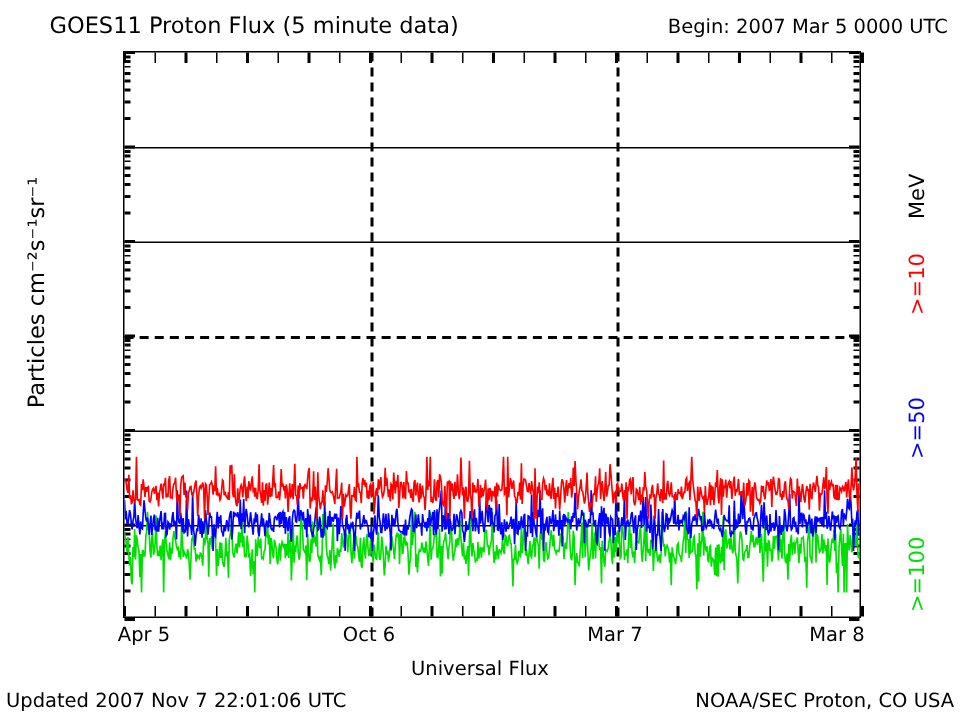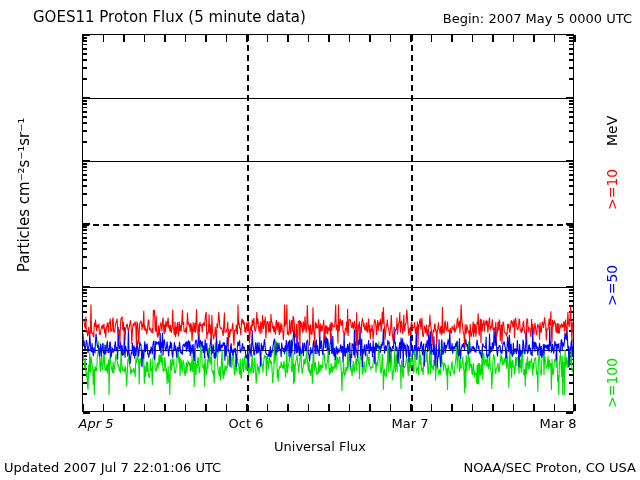--- a/index.html
+++ b/index.html
@@ -48,26 +48,26 @@
   #lab-10 {left:604px;top:210px;color:#ff0000;}
   #lab-50 {left:604px;top:306px;color:#0000ff;}
   #lab-100{left:604px;top:408px;color:#00dd00;}
 
   #series{position:absolute;left:0;top:0;width:100%;height:100%;}
 </style>
 </head>
 <body>
 
 <div class="txt" id="title">GOES11 Proton Flux (5 minute data)</div>
-<div class="txt" id="begin">Begin: 2007 May 5 0000 UTC</div>
+<div class="txt" id="begin">Begin: 2007 Mar 5 0000 UTC</div>
 
 <div id="ylabel">Particles cm⁻²s⁻¹sr⁻¹</div>
 <div id="xlabel">Universal Flux</div>
 
-<div class="txt" id="footleft">Updated 2007 Jul  7 22:01:06 UTC</div>
+<div class="txt" id="footleft">Updated 2007 Nov  7 22:01:06 UTC</div>
 <div class="txt" id="footright">NOAA/SEC Proton, CO USA</div>
 
 <div id="plot">
   <div id="gridlayer">
       <div class="hgrid" style="top: 63px;"></div>
       <div class="hgrid" style="top: 126px;"></div>
       <div class="hgrid" style="top: 252px;"></div>
       <div class="hgrid" style="top: 315px;"></div>
       <div class="hgrid dash" style="top: 189px;"></div>
       <div class="vgrid" style="left: 164px;"></div>
@@ -237,21 +237,21 @@
     </div>
   <svg id="series" viewBox="0 0 492 378" preserveAspectRatio="none">
     <polyline id="s100" fill="none" stroke="#00e000" stroke-width="1.1" points="0.0,321.1 0.6,326.2 1.1,328.3 1.7,335.1 2.3,324.8 2.9,336.7 3.4,343.7 4.0,338.0 4.6,353.9 5.1,356.5 5.7,331.5 6.3,338.4 6.8,319.3 7.4,339.7 8.0,323.5 8.6,327.6 9.1,331.7 9.7,334.2 10.3,351.6 10.8,336.1 11.4,361.9 12.0,333.8 12.5,333.9 13.1,337.5 13.7,337.3 14.3,323.8 14.8,321.5 15.4,307.8 16.0,319.7 16.5,321.1 17.1,334.1 17.7,338.6 18.2,325.5 18.8,322.1 19.4,336.6 20.0,334.2 20.5,328.8 21.1,310.3 21.7,331.8 22.2,337.5 22.8,335.4 23.4,337.7 23.9,330.5 24.5,340.3 25.1,331.4 25.7,326.3 26.2,361.9 26.8,328.5 27.4,320.8 27.9,328.9 28.5,334.6 29.1,336.8 29.6,339.6 30.2,328.2 30.8,340.4 31.4,332.0 31.9,335.9 32.5,325.4 33.1,320.7 33.6,324.5 34.2,327.2 34.8,330.9 35.3,332.8 35.9,331.9 36.5,338.3 37.1,334.0 37.6,339.7 38.2,317.8 38.8,327.8 39.3,338.1 39.9,334.6 40.5,336.0 41.0,337.2 41.6,339.2 42.2,332.9 42.8,335.5 43.3,342.5 43.9,353.4 44.5,338.9 45.0,326.5 45.6,324.7 46.2,327.5 46.7,332.7 47.3,332.7 47.9,341.3 48.5,336.1 49.0,338.6 49.6,337.6 50.2,338.9 50.7,335.5 51.3,335.9 51.9,339.2 52.4,344.0 53.0,325.2 53.6,330.2 54.2,326.7 54.7,309.2 55.3,325.1 55.9,328.9 56.4,351.3 57.0,325.4 57.6,329.9 58.2,324.2 58.7,332.5 59.3,325.9 59.9,323.6 60.4,320.0 61.0,327.0 61.6,350.6 62.1,332.8 62.7,344.1 63.3,337.7 63.9,328.3 64.4,338.7 65.0,328.6 65.6,340.7 66.1,343.1 66.7,344.8 67.3,337.5 67.8,325.3 68.4,336.7 69.0,335.7 69.6,352.1 70.1,327.0 70.7,323.2 71.3,320.6 71.8,314.3 72.4,335.0 73.0,336.9 73.5,338.4 74.1,332.3 74.7,329.2 75.3,335.7 75.8,330.7 76.4,321.4 77.0,331.7 77.5,321.9 78.1,328.6 78.7,313.9 79.2,331.4 79.8,323.9 80.4,338.3 81.0,335.6 81.5,338.1 82.1,323.7 82.7,329.6 83.2,337.4 83.8,336.5 84.4,351.0 84.9,343.4 85.5,332.9 86.1,349.6 86.7,340.8 87.2,361.9 87.8,326.2 88.4,333.3 88.9,337.5 89.5,324.6 90.1,329.3 90.6,332.1 91.2,325.7 91.8,339.1 92.4,338.5 92.9,339.3 93.5,334.1 94.1,333.3 94.6,322.4 95.2,323.6 95.8,315.5 96.3,329.8 96.9,323.2 97.5,342.8 98.1,325.3 98.6,328.1 99.2,336.5 99.8,339.0 100.3,326.5 100.9,329.0 101.5,332.2 102.0,339.5 102.6,343.1 103.2,334.4 103.8,328.9 104.3,340.6 104.9,331.5 105.5,328.0 106.0,329.4 106.6,332.3 107.2,329.2 107.7,339.0 108.3,329.5 108.9,337.3 109.5,321.7 110.0,338.8 110.6,326.5 111.2,329.0 111.7,353.9 112.3,336.9 112.9,315.0 113.5,341.9 114.0,330.4 114.6,334.8 115.2,325.3 115.7,323.7 116.3,334.8 116.9,339.9 117.4,337.6 118.0,311.4 118.6,314.5 119.2,320.6 119.7,333.2 120.3,334.0 120.9,335.2 121.4,330.4 122.0,353.6 122.6,322.6 123.1,334.3 123.7,341.5 124.3,340.1 124.9,326.2 125.4,335.5 126.0,314.4 126.6,329.1 127.1,324.2 127.7,325.6 128.3,331.2 128.8,311.8 129.4,336.8 130.0,338.8 130.6,340.3 131.1,337.2 131.7,350.4 132.3,335.0 132.8,309.3 133.4,323.9 134.0,323.3 134.5,307.8 135.1,331.4 135.7,337.4 136.3,339.2 136.8,342.9 137.4,333.4 138.0,347.2 138.5,338.5 139.1,326.8 139.7,315.6 140.2,340.1 140.8,345.8 141.4,336.6 142.0,342.3 142.5,332.1 143.1,334.5 143.7,338.1 144.2,332.9 144.8,334.7 145.4,322.1 145.9,326.5 146.5,331.8 147.1,328.9 147.7,321.5 148.2,322.8 148.8,323.6 149.4,335.1 149.9,328.1 150.5,321.0 151.1,318.0 151.6,334.8 152.2,342.2 152.8,334.1 153.4,326.6 153.9,339.3 154.5,326.5 155.1,325.3 155.6,330.0 156.2,331.6 156.8,337.7 157.3,341.4 157.9,325.2 158.5,344.0 159.1,345.3 159.6,331.2 160.2,324.9 160.8,335.1 161.3,339.2 161.9,325.8 162.5,322.7 163.0,332.2 163.6,337.5 164.2,333.9 164.8,326.5 165.3,332.5 165.9,337.5 166.5,341.7 167.0,329.8 167.6,334.7 168.2,338.8 168.8,340.1 169.3,329.4 169.9,321.3 170.5,338.2 171.0,340.0 171.6,336.2 172.2,324.4 172.7,328.6 173.3,338.1 173.9,350.5 174.5,343.6 175.0,330.6 175.6,335.6 176.2,334.8 176.7,341.5 177.3,336.8 177.9,328.4 178.4,334.0 179.0,324.2 179.6,330.2 180.2,333.7 180.7,339.6 181.3,330.2 181.9,323.6 182.4,322.5 183.0,324.9 183.6,322.4 184.1,342.9 184.7,323.7 185.3,322.0 185.9,335.7 186.4,335.4 187.0,325.3 187.6,324.1 188.1,330.6 188.7,328.3 189.3,329.0 189.8,335.8 190.4,350.0 191.0,342.0 191.6,338.1 192.1,308.5 192.7,330.1 193.3,323.5 193.8,319.4 194.4,307.8 195.0,344.9 195.5,336.1 196.1,348.5 196.7,337.9 197.3,333.5 197.8,334.3 198.4,334.1 199.0,328.4 199.5,330.9 200.1,335.1 200.7,331.9 201.2,335.6 201.8,327.6 202.4,332.9 203.0,339.2 203.5,344.1 204.1,330.8 204.7,307.8 205.2,340.0 205.8,333.2 206.4,332.3 206.9,329.4 207.5,322.8 208.1,324.7 208.7,307.8 209.2,338.0 209.8,338.4 210.4,331.5 210.9,319.2 211.5,351.2 212.1,330.8 212.6,349.3 213.2,331.5 213.8,327.2 214.4,326.3 214.9,321.6 215.5,328.8 216.1,333.3 216.6,339.6 217.2,331.7 217.8,328.0 218.3,313.9 218.9,319.2 219.5,334.8 220.1,340.6 220.6,336.4 221.2,333.9 221.8,326.2 222.3,331.5 222.9,325.4 223.5,330.1 224.1,324.8 224.6,313.6 225.2,325.8 225.8,332.8 226.3,337.7 226.9,328.4 227.5,339.8 228.0,336.9 228.6,342.8 229.2,335.5 229.8,330.7 230.3,350.7 230.9,326.7 231.5,307.8 232.0,330.9 232.6,337.7 233.2,328.7 233.7,333.2 234.3,335.8 234.9,341.9 235.5,339.0 236.0,340.7 236.6,328.1 237.2,339.3 237.7,333.5 238.3,331.3 238.9,338.5 239.4,332.5 240.0,331.9 240.6,335.0 241.2,322.2 241.7,320.2 242.3,320.4 242.9,331.3 243.4,329.9 244.0,336.9 244.6,331.5 245.1,330.0 245.7,326.3 246.3,307.8 246.9,333.6 247.4,342.1 248.0,334.5 248.6,339.9 249.1,330.1 249.7,334.6 250.3,339.5 250.8,333.0 251.4,334.4 252.0,335.6 252.6,332.6 253.1,326.1 253.7,333.6 254.3,336.1 254.8,323.7 255.4,324.3 256.0,330.2 256.5,330.4 257.1,324.4 257.7,323.7 258.3,328.9 258.8,329.1 259.4,340.2 260.0,357.9 260.5,339.6 261.1,339.7 261.7,329.8 262.2,339.5 262.8,342.2 263.4,340.5 264.0,333.9 264.5,337.1 265.1,337.8 265.7,315.1 266.2,335.5 266.8,328.7 267.4,318.7 267.9,319.8 268.5,337.1 269.1,333.0 269.7,338.0 270.2,343.0 270.8,335.2 271.4,327.4 271.9,337.3 272.5,338.4 273.1,331.3 273.7,329.0 274.2,324.9 274.8,338.1 275.4,325.7 275.9,324.6 276.5,327.6 277.1,330.9 277.6,346.0 278.2,323.9 278.8,319.8 279.4,326.7 279.9,322.6 280.5,339.8 281.1,341.4 281.6,333.2 282.2,328.1 282.8,334.9 283.3,339.3 283.9,338.6 284.5,332.7 285.1,326.1 285.6,320.2 286.2,325.4 286.8,331.1 287.3,323.3 287.9,333.2 288.5,334.0 289.0,335.8 289.6,333.7 290.2,333.9 290.8,334.4 291.3,330.4 291.9,322.3 292.5,328.3 293.0,323.6 293.6,324.9 294.2,339.6 294.7,331.6 295.3,328.4 295.9,332.8 296.5,321.6 297.0,308.0 297.6,315.0 298.2,328.9 298.7,338.2 299.3,340.4 299.9,334.9 300.4,320.5 301.0,325.1 301.6,356.8 302.2,339.5 302.7,335.5 303.3,341.9 303.9,342.0 304.4,344.4 305.0,334.1 305.6,327.7 306.1,315.0 306.7,338.9 307.3,307.8 307.9,321.2 308.4,338.2 309.0,325.7 309.6,317.3 310.1,332.9 310.7,347.1 311.3,340.5 311.8,337.5 312.4,332.2 313.0,315.4 313.6,339.4 314.1,330.1 314.7,321.6 315.3,339.1 315.8,327.1 316.4,321.3 317.0,318.2 317.5,328.1 318.1,333.3 318.7,331.4 319.3,355.8 319.8,327.1 320.4,333.2 321.0,342.3 321.5,344.7 322.1,333.4 322.7,333.6 323.2,334.2 323.8,331.9 324.4,327.4 325.0,324.1 325.5,326.4 326.1,337.7 326.7,342.8 327.2,325.0 327.8,338.4 328.4,324.8 329.0,334.7 329.5,324.6 330.1,320.3 330.7,329.2 331.2,327.2 331.8,339.0 332.4,337.9 332.9,311.5 333.5,318.2 334.1,326.2 334.7,340.1 335.2,335.1 335.8,337.2 336.4,333.0 336.9,342.2 337.5,323.5 338.1,314.5 338.6,332.1 339.2,322.2 339.8,335.6 340.4,338.3 340.9,334.4 341.5,342.1 342.1,328.9 342.6,327.8 343.2,327.8 343.8,327.7 344.3,329.0 344.9,320.4 345.5,317.9 346.1,336.3 346.6,341.4 347.2,333.7 347.8,325.0 348.3,314.8 348.9,341.0 349.5,317.1 350.0,332.9 350.6,335.5 351.2,332.7 351.8,337.3 352.3,326.6 352.9,327.9 353.5,326.8 354.0,347.5 354.6,334.3 355.2,334.7 355.7,326.9 356.3,335.4 356.9,341.3 357.5,339.0 358.0,336.4 358.6,342.2 359.2,336.3 359.7,307.8 360.3,325.5 360.9,330.5 361.4,330.2 362.0,337.8 362.6,331.6 363.2,330.3 363.7,331.9 364.3,334.2 364.9,342.0 365.4,335.1 366.0,357.0 366.6,331.6 367.1,335.8 367.7,338.2 368.3,340.1 368.9,342.9 369.4,338.2 370.0,330.0 370.6,328.9 371.1,335.5 371.7,337.1 372.3,338.1 372.8,341.4 373.4,334.3 374.0,327.6 374.6,324.1 375.1,307.8 375.7,335.5 376.3,308.3 376.8,326.4 377.4,326.6 378.0,338.8 378.5,323.5 379.1,335.1 379.7,334.5 380.3,334.1 380.8,325.3 381.4,324.2 382.0,335.9 382.5,337.3 383.1,359.8 383.7,328.9 384.3,354.5 384.8,322.0 385.4,338.0 386.0,329.0 386.5,326.7 387.1,307.8 387.7,337.2 388.2,324.4 388.8,331.3 389.4,334.5 390.0,330.9 390.5,340.1 391.1,341.7 391.7,331.5 392.2,330.7 392.8,344.6 393.4,338.9 393.9,339.3 394.5,341.2 395.1,350.2 395.7,331.8 396.2,350.9 396.8,330.0 397.4,351.3 397.9,329.6 398.5,340.5 399.1,342.5 399.6,331.2 400.2,341.3 400.8,311.0 401.4,347.0 401.9,322.5 402.5,319.6 403.1,332.4 403.6,330.1 404.2,327.3 404.8,325.7 405.3,333.3 405.9,324.4 406.5,331.7 407.1,335.6 407.6,333.0 408.2,307.8 408.8,334.2 409.3,336.9 409.9,339.2 410.5,355.9 411.0,342.5 411.6,328.5 412.2,321.0 412.8,322.6 413.3,326.8 413.9,339.3 414.5,340.2 415.0,335.3 415.6,334.2 416.2,333.3 416.7,330.1 417.3,338.5 417.9,338.4 418.5,331.6 419.0,327.2 419.6,320.6 420.2,328.2 420.7,323.4 421.3,331.2 421.9,331.2 422.4,327.7 423.0,324.6 423.6,330.1 424.2,326.6 424.7,316.1 425.3,335.5 425.9,329.2 426.4,322.5 427.0,338.8 427.6,354.7 428.1,334.0 428.7,313.5 429.3,334.6 429.9,328.6 430.4,344.7 431.0,327.2 431.6,327.5 432.1,334.2 432.7,332.4 433.3,341.2 433.8,338.6 434.4,324.1 435.0,332.7 435.6,324.6 436.1,324.8 436.7,324.2 437.3,333.8 437.8,340.5 438.4,316.7 439.0,335.0 439.6,326.3 440.1,339.2 440.7,323.5 441.3,313.9 441.8,334.8 442.4,341.3 443.0,341.8 443.5,335.8 444.1,353.3 444.7,329.4 445.3,341.2 445.8,328.1 446.4,323.2 447.0,336.7 447.5,329.6 448.1,328.4 448.7,335.9 449.2,329.2 449.8,327.7 450.4,325.0 451.0,335.0 451.5,342.2 452.1,329.4 452.7,335.9 453.2,325.5 453.8,325.6 454.4,324.8 454.9,331.5 455.5,341.6 456.1,338.1 456.7,358.7 457.2,328.1 457.8,322.7 458.4,314.7 458.9,337.6 459.5,339.0 460.1,342.3 460.6,328.0 461.2,320.2 461.8,318.3 462.4,321.7 462.9,341.8 463.5,322.8 464.1,324.3 464.6,329.9 465.2,334.9 465.8,334.1 466.3,332.3 466.9,322.7 467.5,335.8 468.1,326.3 468.6,329.3 469.2,334.1 469.8,330.2 470.3,356.9 470.9,325.8 471.5,338.5 472.0,341.9 472.6,336.5 473.2,329.0 473.8,325.7 474.3,328.7 474.9,320.1 475.5,334.2 476.0,322.5 476.6,348.8 477.2,341.7 477.7,361.9 478.3,331.7 478.9,324.5 479.5,319.2 480.0,332.5 480.6,344.1 481.2,322.5 481.7,361.9 482.3,329.3 482.9,329.1 483.4,361.9 484.0,315.9 484.6,330.7 485.2,333.8 485.7,323.5 486.3,327.1 486.9,334.9 487.4,332.8 488.0,315.1 488.6,330.7 489.1,323.9 489.7,330.9 490.3,309.5 490.9,335.9 491.4,339.0 492.0,334.9"></polyline>
     <polyline id="s50" fill="none" stroke="#0000ff" stroke-width="1.1" points="0.0,300.0 0.6,313.0 1.1,307.1 1.7,315.2 2.3,315.9 2.9,311.4 3.4,306.7 4.0,309.2 4.6,315.9 5.1,319.6 5.7,314.1 6.3,310.7 6.8,300.0 7.4,311.8 8.0,317.3 8.6,318.8 9.1,310.0 9.7,317.4 10.3,323.0 10.8,314.3 11.4,318.9 12.0,319.3 12.5,308.9 13.1,300.1 13.7,306.8 14.3,312.3 14.8,314.3 15.4,311.7 16.0,317.2 16.5,323.1 17.1,315.6 17.7,310.3 18.2,323.4 18.8,318.4 19.4,312.6 20.0,309.7 20.5,320.2 21.1,317.2 21.7,321.1 22.2,311.8 22.8,321.1 23.4,314.9 23.9,311.3 24.5,307.4 25.1,319.6 25.7,314.9 26.2,319.7 26.8,309.0 27.4,308.9 27.9,323.8 28.5,322.8 29.1,314.5 29.6,315.2 30.2,319.7 30.8,315.5 31.4,318.1 31.9,311.6 32.5,308.0 33.1,317.2 33.6,314.3 34.2,314.9 34.8,326.3 35.3,293.4 35.9,311.6 36.5,315.0 37.1,315.5 37.6,308.5 38.2,313.4 38.8,321.5 39.3,312.0 39.9,321.9 40.5,321.4 41.0,319.4 41.6,293.5 42.2,324.4 42.8,312.8 43.3,315.9 43.9,317.2 44.5,318.5 45.0,323.4 45.6,294.7 46.2,319.9 46.7,323.1 47.3,330.7 47.9,323.5 48.5,318.9 49.0,320.9 49.6,309.7 50.2,314.8 50.7,322.7 51.3,312.2 51.9,325.2 52.4,314.2 53.0,322.4 53.6,316.6 54.2,306.7 54.7,313.2 55.3,317.0 55.9,323.1 56.4,317.5 57.0,308.3 57.6,311.4 58.2,311.3 58.7,320.0 59.3,334.0 59.9,316.2 60.4,323.1 61.0,324.3 61.6,313.9 62.1,307.9 62.7,319.0 63.3,311.2 63.9,315.6 64.4,310.1 65.0,320.7 65.6,322.0 66.1,324.4 66.7,316.8 67.3,320.9 67.8,318.8 68.4,313.4 69.0,315.7 69.6,321.0 70.1,312.5 70.7,308.8 71.3,307.3 71.8,326.4 72.4,320.3 73.0,307.7 73.5,311.3 74.1,309.1 74.7,309.7 75.3,310.6 75.8,308.0 76.4,311.6 77.0,317.0 77.5,299.6 78.1,319.5 78.7,308.8 79.2,314.4 79.8,299.3 80.4,322.2 81.0,309.7 81.5,305.9 82.1,310.1 82.7,316.2 83.2,317.3 83.8,314.6 84.4,308.1 84.9,312.9 85.5,317.7 86.1,323.2 86.7,313.7 87.2,314.7 87.8,308.1 88.4,314.9 88.9,309.5 89.5,321.1 90.1,324.4 90.6,317.4 91.2,315.9 91.8,308.8 92.4,317.5 92.9,312.2 93.5,317.3 94.1,324.1 94.6,316.2 95.2,313.6 95.8,317.2 96.3,318.4 96.9,308.5 97.5,313.6 98.1,319.2 98.6,319.8 99.2,318.9 99.8,321.3 100.3,312.1 100.9,311.1 101.5,311.7 102.0,313.6 102.6,309.9 103.2,309.2 103.8,318.3 104.3,307.8 104.9,315.9 105.5,308.8 106.0,307.8 106.6,318.7 107.2,307.9 107.7,322.6 108.3,311.4 108.9,316.2 109.5,320.9 110.0,312.5 110.6,310.8 111.2,325.5 111.7,327.9 112.3,313.8 112.9,307.8 113.5,306.8 114.0,307.4 114.6,314.3 115.2,314.7 115.7,309.5 116.3,293.4 116.9,314.1 117.4,311.9 118.0,306.7 118.6,309.2 119.2,313.6 119.7,307.9 120.3,314.8 120.9,319.7 121.4,312.1 122.0,324.9 122.6,306.0 123.1,311.7 123.7,317.8 124.3,309.6 124.9,320.5 125.4,322.2 126.0,324.8 126.6,319.3 127.1,317.2 127.7,311.1 128.3,304.8 128.8,308.4 129.4,320.2 130.0,319.5 130.6,311.0 131.1,313.9 131.7,325.0 132.3,319.3 132.8,325.1 133.4,322.0 134.0,300.7 134.5,317.6 135.1,317.5 135.7,318.6 136.3,310.7 136.8,317.8 137.4,307.2 138.0,317.9 138.5,311.8 139.1,311.7 139.7,314.5 140.2,312.1 140.8,309.1 141.4,312.5 142.0,309.1 142.5,327.5 143.1,311.7 143.7,322.9 144.2,316.9 144.8,303.9 145.4,306.3 145.9,316.6 146.5,318.5 147.1,320.9 147.7,334.0 148.2,313.2 148.8,309.9 149.4,319.6 149.9,316.1 150.5,322.5 151.1,318.2 151.6,316.1 152.2,317.8 152.8,314.5 153.4,321.9 153.9,334.0 154.5,322.5 155.1,312.7 155.6,308.4 156.2,312.6 156.8,309.2 157.3,307.0 157.9,319.7 158.5,315.9 159.1,317.9 159.6,314.0 160.2,310.0 160.8,316.3 161.3,313.6 161.9,313.8 162.5,316.3 163.0,317.8 163.6,324.9 164.2,321.7 164.8,326.0 165.3,316.2 165.9,334.0 166.5,322.8 167.0,318.8 167.6,310.1 168.2,318.9 168.8,323.1 169.3,314.1 169.9,296.8 170.5,311.0 171.0,314.1 171.6,321.7 172.2,321.7 172.7,316.1 173.3,308.9 173.9,314.7 174.5,320.6 175.0,309.2 175.6,319.4 176.2,318.1 176.7,308.9 177.3,315.7 177.9,322.3 178.4,333.3 179.0,309.8 179.6,316.7 180.2,312.2 180.7,317.7 181.3,314.4 181.9,307.6 182.4,305.8 183.0,315.1 183.6,320.1 184.1,320.3 184.7,321.3 185.3,321.2 185.9,321.4 186.4,322.3 187.0,316.4 187.6,323.6 188.1,313.0 188.7,323.6 189.3,317.3 189.8,319.8 190.4,316.4 191.0,311.2 191.6,308.1 192.1,306.0 192.7,306.9 193.3,320.8 193.8,321.0 194.4,316.2 195.0,309.5 195.5,318.8 196.1,315.4 196.7,309.5 197.3,315.5 197.8,316.5 198.4,316.0 199.0,323.9 199.5,309.3 200.1,314.2 200.7,315.5 201.2,318.5 201.8,314.5 202.4,320.9 203.0,312.0 203.5,318.5 204.1,306.7 204.7,317.1 205.2,314.4 205.8,311.3 206.4,307.9 206.9,323.6 207.5,306.6 208.1,319.0 208.7,323.1 209.2,306.2 209.8,319.5 210.4,309.1 210.9,305.6 211.5,299.2 212.1,293.4 212.6,321.2 213.2,310.2 213.8,311.6 214.4,319.9 214.9,296.3 215.5,319.4 216.1,311.8 216.6,308.6 217.2,322.8 217.8,312.2 218.3,316.3 218.9,320.3 219.5,320.1 220.1,318.0 220.6,309.2 221.2,322.9 221.8,314.3 222.3,309.5 222.9,312.0 223.5,316.7 224.1,318.0 224.6,308.6 225.2,307.0 225.8,308.4 226.3,320.5 226.9,321.9 227.5,328.1 228.0,322.8 228.6,314.0 229.2,319.5 229.8,318.1 230.3,319.8 230.9,313.6 231.5,307.3 232.0,311.4 232.6,312.8 233.2,320.8 233.7,309.4 234.3,306.2 234.9,321.0 235.5,311.9 236.0,317.1 236.6,318.4 237.2,322.6 237.7,296.7 238.3,315.7 238.9,311.8 239.4,307.1 240.0,315.8 240.6,321.4 241.2,317.1 241.7,310.1 242.3,295.2 242.9,307.9 243.4,314.9 244.0,303.3 244.6,305.5 245.1,316.8 245.7,305.1 246.3,316.3 246.9,314.8 247.4,321.7 248.0,310.5 248.6,309.2 249.1,299.8 249.7,319.8 250.3,320.1 250.8,302.7 251.4,317.9 252.0,323.0 252.6,314.8 253.1,326.8 253.7,323.3 254.3,312.9 254.8,316.5 255.4,321.2 256.0,314.4 256.5,318.7 257.1,318.9 257.7,316.5 258.3,314.4 258.8,311.1 259.4,319.3 260.0,313.6 260.5,312.6 261.1,329.5 261.7,316.1 262.2,301.2 262.8,322.3 263.4,322.8 264.0,314.1 264.5,319.7 265.1,316.9 265.7,310.8 266.2,316.0 266.8,318.8 267.4,310.5 267.9,309.1 268.5,334.0 269.1,321.3 269.7,324.5 270.2,310.5 270.8,310.8 271.4,312.8 271.9,322.1 272.5,296.2 273.1,324.7 273.7,308.0 274.2,315.8 274.8,317.8 275.4,322.1 275.9,324.9 276.5,306.4 277.1,310.9 277.6,310.6 278.2,293.4 278.8,322.5 279.4,309.0 279.9,305.5 280.5,334.0 281.1,315.7 281.6,320.5 282.2,314.3 282.8,311.2 283.3,321.0 283.9,322.2 284.5,310.7 285.1,313.2 285.6,316.0 286.2,312.9 286.8,306.7 287.3,320.8 287.9,316.8 288.5,309.6 289.0,317.8 289.6,313.8 290.2,313.9 290.8,323.9 291.3,306.9 291.9,319.7 292.5,313.4 293.0,331.0 293.6,310.7 294.2,309.4 294.7,317.0 295.3,311.3 295.9,312.6 296.5,315.1 297.0,313.2 297.6,314.5 298.2,313.1 298.7,319.5 299.3,310.9 299.9,314.8 300.4,308.5 301.0,312.0 301.6,295.1 302.2,309.6 302.7,320.4 303.3,315.2 303.9,312.1 304.4,316.1 305.0,315.2 305.6,311.9 306.1,306.6 306.7,310.3 307.3,308.6 307.9,328.9 308.4,313.2 309.0,315.5 309.6,318.0 310.1,317.8 310.7,313.2 311.3,312.9 311.8,315.6 312.4,293.4 313.0,309.3 313.6,308.9 314.1,317.3 314.7,315.2 315.3,313.4 315.8,328.0 316.4,329.2 317.0,317.2 317.5,313.3 318.1,308.7 318.7,325.4 319.3,304.1 319.8,316.6 320.4,308.8 321.0,305.2 321.5,334.0 322.1,308.9 322.7,311.4 323.2,316.2 323.8,311.5 324.4,321.4 325.0,324.3 325.5,311.4 326.1,312.5 326.7,312.9 327.2,328.9 327.8,318.2 328.4,323.5 329.0,293.5 329.5,309.0 330.1,313.3 330.7,314.0 331.2,321.6 331.8,317.2 332.4,317.0 332.9,311.6 333.5,317.3 334.1,314.4 334.7,295.8 335.2,326.8 335.8,317.1 336.4,314.3 336.9,313.0 337.5,317.8 338.1,315.9 338.6,315.4 339.2,309.5 339.8,308.0 340.4,315.4 340.9,322.2 341.5,312.9 342.1,310.2 342.6,333.4 343.2,319.8 343.8,317.0 344.3,310.1 344.9,314.2 345.5,307.0 346.1,318.7 346.6,309.5 347.2,298.0 347.8,316.6 348.3,310.7 348.9,297.9 349.5,321.1 350.0,310.7 350.6,318.6 351.2,316.8 351.8,322.0 352.3,302.9 352.9,315.4 353.5,333.1 354.0,323.6 354.6,310.4 355.2,317.7 355.7,334.0 356.3,323.1 356.9,323.3 357.5,306.0 358.0,319.2 358.6,326.5 359.2,334.0 359.7,321.8 360.3,306.0 360.9,318.0 361.4,321.5 362.0,318.1 362.6,309.2 363.2,309.6 363.7,319.9 364.3,311.8 364.9,314.5 365.4,313.2 366.0,309.8 366.6,306.7 367.1,308.2 367.7,315.9 368.3,296.1 368.9,316.0 369.4,316.0 370.0,315.4 370.6,309.8 371.1,320.3 371.7,313.2 372.3,314.8 372.8,313.9 373.4,315.3 374.0,310.9 374.6,312.4 375.1,309.0 375.7,308.3 376.3,319.0 376.8,320.3 377.4,322.9 378.0,304.8 378.5,320.6 379.1,325.6 379.7,315.7 380.3,313.5 380.8,311.0 381.4,313.8 382.0,309.6 382.5,312.6 383.1,317.1 383.7,310.9 384.3,305.8 384.8,309.3 385.4,312.3 386.0,310.6 386.5,320.9 387.1,317.2 387.7,320.4 388.2,308.0 388.8,316.6 389.4,318.7 390.0,316.9 390.5,314.0 391.1,315.1 391.7,312.6 392.2,315.4 392.8,313.8 393.4,317.9 393.9,317.1 394.5,319.4 395.1,312.1 395.7,306.4 396.2,310.5 396.8,315.7 397.4,312.3 397.9,319.1 398.5,320.2 399.1,319.0 399.6,322.0 400.2,324.8 400.8,318.3 401.4,309.9 401.9,312.1 402.5,313.1 403.1,313.8 403.6,313.6 404.2,314.6 404.8,303.4 405.3,322.0 405.9,324.6 406.5,321.4 407.1,322.4 407.6,322.4 408.2,300.2 408.8,320.1 409.3,312.9 409.9,318.2 410.5,317.7 411.0,309.0 411.6,315.8 412.2,314.3 412.8,295.4 413.3,306.5 413.9,312.7 414.5,293.4 415.0,307.2 415.6,318.4 416.2,323.1 416.7,314.5 417.3,314.7 417.9,312.4 418.5,312.1 419.0,314.3 419.6,319.7 420.2,317.3 420.7,320.5 421.3,312.4 421.9,310.9 422.4,308.7 423.0,308.5 423.6,312.5 424.2,315.1 424.7,324.7 425.3,324.5 425.9,311.8 426.4,303.2 427.0,312.1 427.6,319.0 428.1,301.4 428.7,311.8 429.3,320.2 429.9,310.3 430.4,319.8 431.0,322.8 431.6,321.7 432.1,309.3 432.7,321.0 433.3,315.4 433.8,318.4 434.4,314.9 435.0,320.6 435.6,318.3 436.1,306.6 436.7,316.1 437.3,318.0 437.8,333.6 438.4,310.6 439.0,320.2 439.6,323.3 440.1,317.0 440.7,320.9 441.3,318.4 441.8,306.1 442.4,309.8 443.0,318.8 443.5,320.9 444.1,316.6 444.7,308.3 445.3,295.9 445.8,316.7 446.4,319.8 447.0,318.8 447.5,312.2 448.1,311.7 448.7,317.9 449.2,314.4 449.8,321.5 450.4,318.3 451.0,322.9 451.5,294.7 452.1,315.9 452.7,309.1 453.2,308.9 453.8,318.3 454.4,309.0 454.9,310.5 455.5,314.4 456.1,312.9 456.7,322.2 457.2,315.3 457.8,315.6 458.4,309.7 458.9,314.2 459.5,322.4 460.1,312.4 460.6,324.4 461.2,321.0 461.8,315.9 462.4,310.8 462.9,322.4 463.5,311.0 464.1,314.7 464.6,312.6 465.2,312.3 465.8,315.7 466.3,311.3 466.9,316.7 467.5,311.2 468.1,318.3 468.6,293.4 469.2,312.7 469.8,307.9 470.3,319.2 470.9,316.7 471.5,310.5 472.0,315.3 472.6,320.4 473.2,314.9 473.8,307.6 474.3,311.4 474.9,310.2 475.5,326.9 476.0,310.7 476.6,315.3 477.2,311.0 477.7,310.5 478.3,317.8 478.9,318.9 479.5,316.2 480.0,307.6 480.6,306.0 481.2,317.0 481.7,308.9 482.3,311.4 482.9,312.6 483.4,307.8 484.0,299.1 484.6,305.2 485.2,305.9 485.7,293.4 486.3,302.1 486.9,315.4 487.4,312.5 488.0,334.0 488.6,320.5 489.1,313.5 489.7,316.4 490.3,308.2 490.9,306.2 491.4,323.7 492.0,313.4"></polyline>
     <polyline id="s10" fill="none" stroke="#ff0000" stroke-width="1.1" points="0.0,285.7 0.6,286.0 1.1,288.3 1.7,292.7 2.3,295.1 2.9,283.0 3.4,299.0 4.0,296.6 4.6,302.2 5.1,301.8 5.7,293.5 6.3,299.9 6.8,300.8 7.4,299.8 8.0,271.0 8.6,299.5 9.1,300.0 9.7,299.6 10.3,302.9 10.8,303.4 11.4,289.2 12.0,293.4 12.5,286.0 13.1,291.3 13.7,297.8 14.3,291.3 14.8,294.4 15.4,291.5 16.0,291.0 16.5,300.6 17.1,301.2 17.7,299.3 18.2,295.0 18.8,292.8 19.4,292.0 20.0,295.7 20.5,293.5 21.1,290.4 21.7,300.0 22.2,295.0 22.8,304.2 23.4,294.9 23.9,292.8 24.5,289.0 25.1,293.8 25.7,299.0 26.2,288.9 26.8,290.5 27.4,285.1 27.9,298.3 28.5,295.6 29.1,297.9 29.6,286.8 30.2,283.9 30.8,298.4 31.4,298.1 31.9,298.5 32.5,291.6 33.1,289.0 33.6,288.7 34.2,285.0 34.8,296.8 35.3,301.5 35.9,297.6 36.5,296.2 37.1,310.9 37.6,290.8 38.2,285.0 38.8,284.1 39.3,283.7 39.9,296.5 40.5,288.3 41.0,297.6 41.6,297.3 42.2,306.8 42.8,294.9 43.3,294.0 43.9,291.1 44.5,290.8 45.0,295.7 45.6,296.9 46.2,295.2 46.7,292.5 47.3,288.9 47.9,286.9 48.5,297.0 49.0,310.7 49.6,297.4 50.2,291.5 50.7,290.4 51.3,292.0 51.9,289.9 52.4,288.2 53.0,292.5 53.6,312.4 54.2,289.0 54.7,289.7 55.3,296.5 55.9,310.0 56.4,300.0 57.0,289.6 57.6,289.2 58.2,287.7 58.7,289.4 59.3,296.4 59.9,290.2 60.4,293.9 61.0,277.3 61.6,296.8 62.1,291.7 62.7,296.6 63.3,295.9 63.9,299.9 64.4,298.9 65.0,293.1 65.6,286.5 66.1,287.2 66.7,296.7 67.3,294.4 67.8,296.7 68.4,298.0 69.0,298.8 69.6,294.6 70.1,299.9 70.7,276.6 71.3,282.3 71.8,276.3 72.4,295.3 73.0,298.2 73.5,282.6 74.1,297.6 74.7,302.5 75.3,304.1 75.8,292.1 76.4,302.1 77.0,297.2 77.5,291.8 78.1,289.9 78.7,292.3 79.2,298.1 79.8,288.2 80.4,284.1 81.0,295.0 81.5,300.6 82.1,290.9 82.7,298.7 83.2,287.3 83.8,290.6 84.4,293.6 84.9,288.6 85.5,284.1 86.1,293.7 86.7,292.7 87.2,297.7 87.8,291.7 88.4,298.6 88.9,298.8 89.5,292.9 90.1,276.0 90.6,293.3 91.2,296.7 91.8,301.8 92.4,288.0 92.9,303.8 93.5,293.3 94.1,300.5 94.6,290.2 95.2,288.8 95.8,303.0 96.3,297.3 96.9,288.3 97.5,297.9 98.1,291.9 98.6,297.5 99.2,288.2 99.8,276.5 100.3,291.5 100.9,288.4 101.5,298.1 102.0,298.4 102.6,297.8 103.2,294.2 103.8,300.0 104.3,293.5 104.9,279.1 105.5,290.9 106.0,288.8 106.6,292.2 107.2,290.5 107.7,298.9 108.3,289.5 108.9,293.3 109.5,307.9 110.0,297.5 110.6,288.8 111.2,298.0 111.7,297.4 112.3,289.3 112.9,299.4 113.5,288.7 114.0,275.6 114.6,296.6 115.2,297.1 115.7,303.0 116.3,290.2 116.9,298.7 117.4,288.6 118.0,292.2 118.6,291.8 119.2,291.5 119.7,299.0 120.3,290.6 120.9,289.6 121.4,291.0 122.0,292.5 122.6,285.4 123.1,280.6 123.7,278.5 124.3,305.6 124.9,298.3 125.4,300.9 126.0,296.8 126.6,280.7 127.1,300.1 127.7,290.9 128.3,300.0 128.8,312.4 129.4,281.4 130.0,297.8 130.6,301.7 131.1,306.0 131.7,302.2 132.3,300.6 132.8,293.4 133.4,303.2 134.0,303.4 134.5,290.0 135.1,294.5 135.7,288.2 136.3,278.6 136.8,284.7 137.4,293.3 138.0,294.8 138.5,294.9 139.1,294.5 139.7,296.5 140.2,299.0 140.8,302.6 141.4,289.5 142.0,279.0 142.5,298.6 143.1,298.4 143.7,298.5 144.2,296.4 144.8,294.8 145.4,288.3 145.9,312.4 146.5,295.7 147.1,304.3 147.7,300.3 148.2,296.5 148.8,297.5 149.4,297.1 149.9,293.5 150.5,289.3 151.1,305.9 151.6,312.4 152.2,296.9 152.8,296.8 153.4,297.4 153.9,291.0 154.5,299.8 155.1,300.4 155.6,271.0 156.2,291.3 156.8,290.0 157.3,294.6 157.9,294.8 158.5,302.0 159.1,288.6 159.6,285.2 160.2,289.7 160.8,286.4 161.3,291.3 161.9,288.3 162.5,298.8 163.0,293.6 163.6,299.2 164.2,290.5 164.8,289.3 165.3,298.3 165.9,290.9 166.5,287.9 167.0,309.5 167.6,302.4 168.2,294.5 168.8,292.0 169.3,297.4 169.9,286.1 170.5,292.8 171.0,288.3 171.6,284.6 172.2,294.1 172.7,297.9 173.3,296.7 173.9,293.3 174.5,278.4 175.0,290.4 175.6,285.1 176.2,293.0 176.7,298.0 177.3,292.8 177.9,300.7 178.4,289.1 179.0,290.0 179.6,299.6 180.2,281.5 180.7,289.1 181.3,295.6 181.9,287.0 182.4,291.1 183.0,283.1 183.6,305.2 184.1,298.9 184.7,288.3 185.3,288.2 185.9,291.5 186.4,298.9 187.0,287.9 187.6,297.5 188.1,299.3 188.7,280.5 189.3,289.3 189.8,288.1 190.4,294.9 191.0,292.9 191.6,298.6 192.1,292.5 192.7,298.8 193.3,301.1 193.8,288.3 194.4,286.5 195.0,296.8 195.5,291.6 196.1,288.3 196.7,298.4 197.3,301.6 197.8,288.8 198.4,299.1 199.0,293.6 199.5,290.3 200.1,297.5 200.7,298.2 201.2,306.8 201.8,295.8 202.4,271.0 203.0,293.2 203.5,286.9 204.1,290.8 204.7,271.0 205.2,301.2 205.8,299.3 206.4,301.9 206.9,297.5 207.5,286.1 208.1,299.0 208.7,300.6 209.2,288.2 209.8,286.6 210.4,298.3 210.9,282.7 211.5,284.4 212.1,288.5 212.6,299.9 213.2,302.9 213.8,303.8 214.4,290.6 214.9,300.2 215.5,312.4 216.1,288.0 216.6,288.1 217.2,287.4 217.8,312.4 218.3,287.4 218.9,293.7 219.5,288.9 220.1,296.5 220.6,299.2 221.2,287.8 221.8,297.2 222.3,294.1 222.9,282.7 223.5,294.0 224.1,299.3 224.6,293.8 225.2,271.5 225.8,289.1 226.3,296.9 226.9,291.4 227.5,312.4 228.0,294.2 228.6,291.0 229.2,300.5 229.8,300.9 230.3,297.4 230.9,273.6 231.5,296.4 232.0,299.3 232.6,312.4 233.2,288.2 233.7,294.9 234.3,289.9 234.9,294.4 235.5,294.6 236.0,292.5 236.6,285.8 237.2,304.3 237.7,298.9 238.3,289.7 238.9,298.4 239.4,292.0 240.0,297.4 240.6,293.9 241.2,291.0 241.7,286.2 242.3,298.8 242.9,306.9 243.4,292.1 244.0,300.1 244.6,291.9 245.1,293.8 245.7,301.1 246.3,293.8 246.9,296.5 247.4,297.0 248.0,290.7 248.6,306.3 249.1,288.3 249.7,297.5 250.3,289.6 250.8,292.6 251.4,293.1 252.0,293.5 252.6,293.1 253.1,286.3 253.7,271.0 254.3,296.0 254.8,295.1 255.4,291.2 256.0,310.2 256.5,271.0 257.1,298.0 257.7,291.9 258.3,285.3 258.8,287.3 259.4,292.5 260.0,288.8 260.5,286.8 261.1,297.2 261.7,298.6 262.2,301.8 262.8,301.6 263.4,294.4 264.0,296.9 264.5,288.3 265.1,299.7 265.7,275.3 266.2,302.6 266.8,290.1 267.4,285.9 267.9,286.0 268.5,286.6 269.1,290.4 269.7,294.1 270.2,294.3 270.8,288.5 271.4,293.1 271.9,296.0 272.5,287.3 273.1,292.3 273.7,294.8 274.2,312.4 274.8,278.7 275.4,312.4 275.9,306.2 276.5,290.9 277.1,295.3 277.6,288.0 278.2,297.5 278.8,299.6 279.4,299.6 279.9,288.9 280.5,285.4 281.1,287.1 281.6,293.4 282.2,289.8 282.8,296.3 283.3,294.6 283.9,297.2 284.5,288.7 285.1,297.5 285.6,299.1 286.2,290.7 286.8,285.1 287.3,299.3 287.9,291.6 288.5,305.6 289.0,295.3 289.6,298.1 290.2,291.0 290.8,298.1 291.3,306.4 291.9,298.2 292.5,288.2 293.0,285.9 293.6,288.3 294.2,293.3 294.7,301.6 295.3,292.3 295.9,286.6 296.5,297.2 297.0,291.5 297.6,288.6 298.2,292.0 298.7,285.2 299.3,298.3 299.9,293.3 300.4,278.2 301.0,290.5 301.6,273.8 302.2,287.4 302.7,294.6 303.3,306.3 303.9,298.4 304.4,294.0 305.0,291.0 305.6,286.0 306.1,293.5 306.7,294.2 307.3,298.4 307.9,302.4 308.4,299.4 309.0,292.2 309.6,281.5 310.1,294.8 310.7,301.5 311.3,307.9 311.8,302.2 312.4,302.5 313.0,303.7 313.6,296.6 314.1,295.8 314.7,296.1 315.3,284.1 315.8,301.1 316.4,293.6 317.0,289.5 317.5,288.6 318.1,278.7 318.7,299.3 319.3,290.4 319.8,287.2 320.4,295.6 321.0,300.6 321.5,293.6 322.1,281.2 322.7,297.7 323.2,295.5 323.8,290.3 324.4,290.0 325.0,275.9 325.5,281.1 326.1,289.4 326.7,297.4 327.2,302.2 327.8,295.3 328.4,296.4 329.0,302.2 329.5,289.6 330.1,288.7 330.7,293.2 331.2,294.8 331.8,294.2 332.4,293.3 332.9,288.9 333.5,297.0 334.1,300.2 334.7,293.3 335.2,300.4 335.8,288.1 336.4,312.4 336.9,291.1 337.5,292.4 338.1,286.5 338.6,285.8 339.2,296.2 339.8,288.8 340.4,284.6 340.9,300.5 341.5,303.5 342.1,300.9 342.6,292.7 343.2,293.3 343.8,297.6 344.3,299.9 344.9,291.1 345.5,303.1 346.1,296.3 346.6,301.3 347.2,292.2 347.8,292.8 348.3,281.2 348.9,290.8 349.5,293.5 350.0,300.8 350.6,312.4 351.2,300.6 351.8,296.1 352.3,299.0 352.9,292.5 353.5,289.8 354.0,297.9 354.6,295.9 355.2,312.4 355.7,298.9 356.3,295.7 356.9,288.8 357.5,295.8 358.0,296.3 358.6,300.8 359.2,292.6 359.7,296.2 360.3,302.0 360.9,273.4 361.4,299.6 362.0,295.3 362.6,299.7 363.2,289.5 363.7,287.1 364.3,295.5 364.9,296.9 365.4,295.2 366.0,288.1 366.6,297.6 367.1,297.5 367.7,298.0 368.3,300.4 368.9,294.5 369.4,299.4 370.0,299.5 370.6,292.7 371.1,295.3 371.7,295.1 372.3,296.4 372.8,290.9 373.4,299.3 374.0,296.5 374.6,294.6 375.1,294.6 375.7,286.4 376.3,285.2 376.8,293.9 377.4,289.5 378.0,288.3 378.5,300.0 379.1,287.9 379.7,271.0 380.3,285.9 380.8,290.7 381.4,295.6 382.0,300.2 382.5,301.4 383.1,312.0 383.7,290.9 384.3,300.0 384.8,299.9 385.4,291.2 386.0,294.3 386.5,297.3 387.1,298.9 387.7,298.0 388.2,308.4 388.8,290.5 389.4,300.3 390.0,303.2 390.5,299.6 391.1,297.2 391.7,288.0 392.2,303.5 392.8,290.1 393.4,299.9 393.9,290.9 394.5,303.3 395.1,296.7 395.7,288.1 396.2,291.3 396.8,279.8 397.4,298.0 397.9,302.2 398.5,291.1 399.1,285.3 399.6,309.9 400.2,286.1 400.8,297.7 401.4,290.2 401.9,292.1 402.5,286.3 403.1,298.4 403.6,291.3 404.2,288.4 404.8,287.4 405.3,292.2 405.9,287.3 406.5,299.2 407.1,293.1 407.6,288.0 408.2,284.2 408.8,297.1 409.3,292.6 409.9,294.6 410.5,291.0 411.0,285.8 411.6,296.7 412.2,294.1 412.8,296.4 413.3,293.9 413.9,298.1 414.5,288.3 415.0,304.0 415.6,302.0 416.2,297.6 416.7,288.5 417.3,297.1 417.9,286.9 418.5,287.9 419.0,307.8 419.6,298.9 420.2,291.0 420.7,310.6 421.3,293.1 421.9,288.1 422.4,290.6 423.0,297.9 423.6,299.4 424.2,300.1 424.7,299.6 425.3,302.2 425.9,300.5 426.4,290.2 427.0,294.7 427.6,290.6 428.1,296.8 428.7,299.5 429.3,293.6 429.9,286.7 430.4,290.1 431.0,287.9 431.6,293.3 432.1,292.9 432.7,285.9 433.3,304.6 433.8,289.1 434.4,284.2 435.0,289.9 435.6,293.4 436.1,296.1 436.7,295.9 437.3,293.0 437.8,285.7 438.4,286.0 439.0,297.7 439.6,295.8 440.1,299.8 440.7,294.0 441.3,298.1 441.8,289.7 442.4,287.4 443.0,296.3 443.5,299.5 444.1,300.2 444.7,306.0 445.3,290.5 445.8,285.5 446.4,286.3 447.0,299.0 447.5,293.9 448.1,294.4 448.7,294.8 449.2,299.5 449.8,303.9 450.4,285.5 451.0,296.4 451.5,290.7 452.1,294.9 452.7,301.4 453.2,295.6 453.8,289.3 454.4,294.1 454.9,299.3 455.5,301.6 456.1,294.8 456.7,290.4 457.2,293.2 457.8,293.0 458.4,306.4 458.9,289.1 459.5,297.3 460.1,299.4 460.6,292.6 461.2,288.2 461.8,291.1 462.4,294.5 462.9,289.2 463.5,283.8 464.1,290.4 464.6,291.3 465.2,307.1 465.8,295.9 466.3,296.3 466.9,295.7 467.5,290.2 468.1,284.7 468.6,292.5 469.2,290.7 469.8,277.8 470.3,300.1 470.9,309.1 471.5,286.4 472.0,293.3 472.6,289.3 473.2,287.6 473.8,290.7 474.3,289.1 474.9,297.8 475.5,299.2 476.0,289.8 476.6,299.9 477.2,289.7 477.7,299.6 478.3,299.5 478.9,291.6 479.5,292.5 480.0,294.0 480.6,290.8 481.2,291.7 481.7,294.2 482.3,290.8 482.9,287.8 483.4,298.2 484.0,290.9 484.6,286.0 485.2,297.7 485.7,298.8 486.3,292.0 486.9,278.2 487.4,289.3 488.0,293.4 488.6,289.6 489.1,284.5 489.7,271.8 490.3,295.6 490.9,307.5 491.4,288.8 492.0,293.3"></polyline>
   </svg>
 </div>
 
 <div id="ylablayer"></div>
 <div id="xlablayer">
-    <div class="xlab" style="left: 96px; font-style: italic;">Apr 5</div>
+    <div class="xlab" style="left: 96px;">Apr 5</div>
     <div class="xlab" style="left: 246px;">Oct 6</div>
     <div class="xlab" style="left: 410px;">Mar 7</div>
     <div class="xlab" style="left: 558px;">Mar 8</div>
   </div>
 
 <div class="rlab" id="lab-mev">MeV</div>
 <div class="rlab" id="lab-10">&gt;=10</div>
 <div class="rlab" id="lab-50">&gt;=50</div>
 <div class="rlab" id="lab-100">&gt;=100</div>
 

